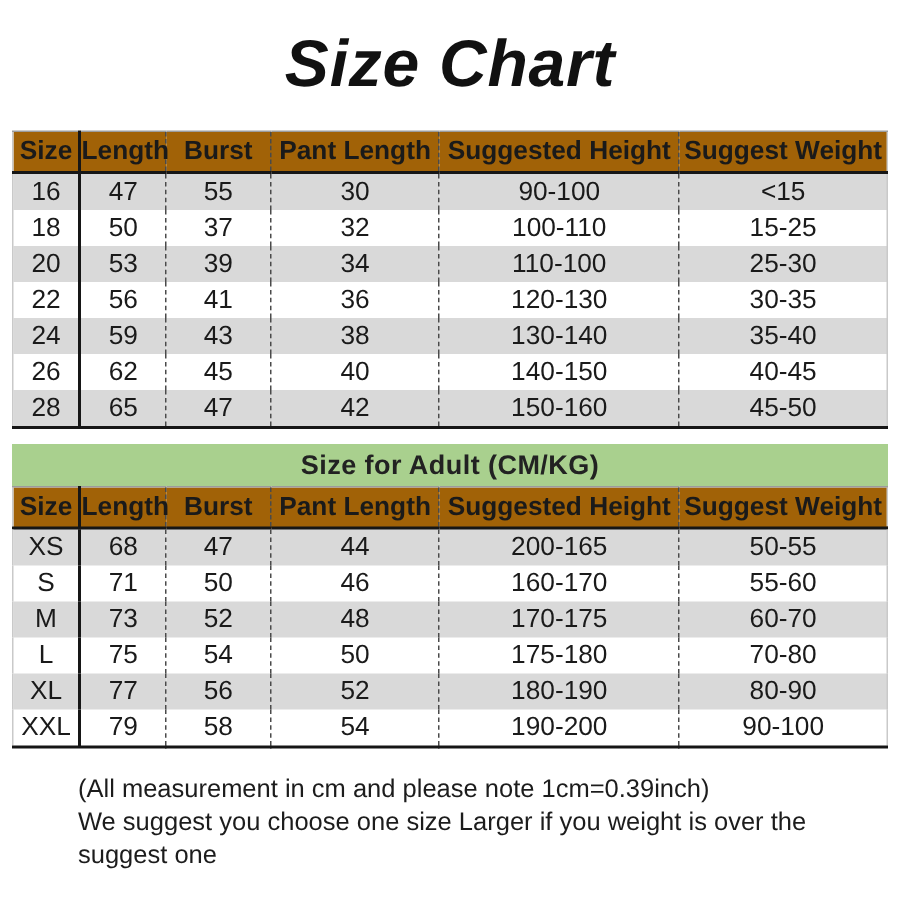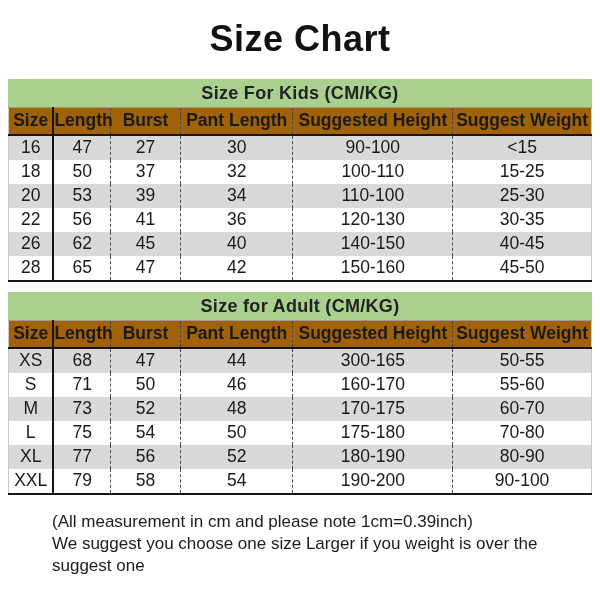--- a/index.html
+++ b/index.html
@@ -12,25 +12,26 @@
     height: 600px;
     overflow: hidden;
     font-family: "Liberation Sans", sans-serif;
     color: #1a1a1a;
   }
   .page {
     padding: 6px 8px 0 8px;
   }
   .title {
     text-align: center;
-    font-size: 36px;
+    font-size: 44px;
     font-weight: 700;
     letter-spacing: 0.5px;
     margin: 12px 0 19px 0;
     color: #111;
+    font-style: italic;
   }
   .section-band {
     background: #a9d08e;
     text-align: center;
     font-size: 18px;
     font-weight: 700;
     color: #222;
     padding: 4px 0 3px 0;
     letter-spacing: 0.3px;
   }
@@ -83,21 +84,20 @@
   }
 </style>
 </head>
 <body>
 
 <div class="page">
 
   <h1 class="title">Size Chart</h1>
 
   <div class="section">
-    <div class="section-band">Size For Kids  (CM/KG)</div>
     <table class="size-table">
       <colgroup>
         <col style="width:7.7%">
         <col style="width:9.8%">
         <col style="width:12.0%">
         <col style="width:19.3%">
         <col style="width:27.4%">
         <col style="width:23.8%">
       </colgroup>
     <thead>
@@ -107,21 +107,21 @@
             <th>Burst</th>
             <th>Pant Length</th>
             <th>Suggested Height</th>
             <th>Suggest Weight</th>
           </tr>
         </thead>
         <tbody>
           <tr>
             <td>16</td>
             <td>47</td>
-            <td>27</td>
+            <td>55</td>
             <td>30</td>
             <td>90-100</td>
             <td>&lt;15</td>
           </tr>
           <tr>
             <td>18</td>
             <td>50</td>
             <td>37</td>
             <td>32</td>
             <td>100-110</td>
@@ -135,20 +135,28 @@
             <td>110-100</td>
             <td>25-30</td>
           </tr>
           <tr>
             <td>22</td>
             <td>56</td>
             <td>41</td>
             <td>36</td>
             <td>120-130</td>
             <td>30-35</td>
+          </tr>
+          <tr>
+            <td>24</td>
+            <td>59</td>
+            <td>43</td>
+            <td>38</td>
+            <td>130-140</td>
+            <td>35-40</td>
           </tr>
           <tr>
             <td>26</td>
             <td>62</td>
             <td>45</td>
             <td>40</td>
             <td>140-150</td>
             <td>40-45</td>
           </tr>
           <tr>
@@ -183,21 +191,21 @@
             <th>Suggested Height</th>
             <th>Suggest Weight</th>
           </tr>
         </thead>
         <tbody>
           <tr>
             <td>XS</td>
             <td>68</td>
             <td>47</td>
             <td>44</td>
-            <td>300-165</td>
+            <td>200-165</td>
             <td>50-55</td>
           </tr>
           <tr>
             <td>S</td>
             <td>71</td>
             <td>50</td>
             <td>46</td>
             <td>160-170</td>
             <td>55-60</td>
           </tr>

